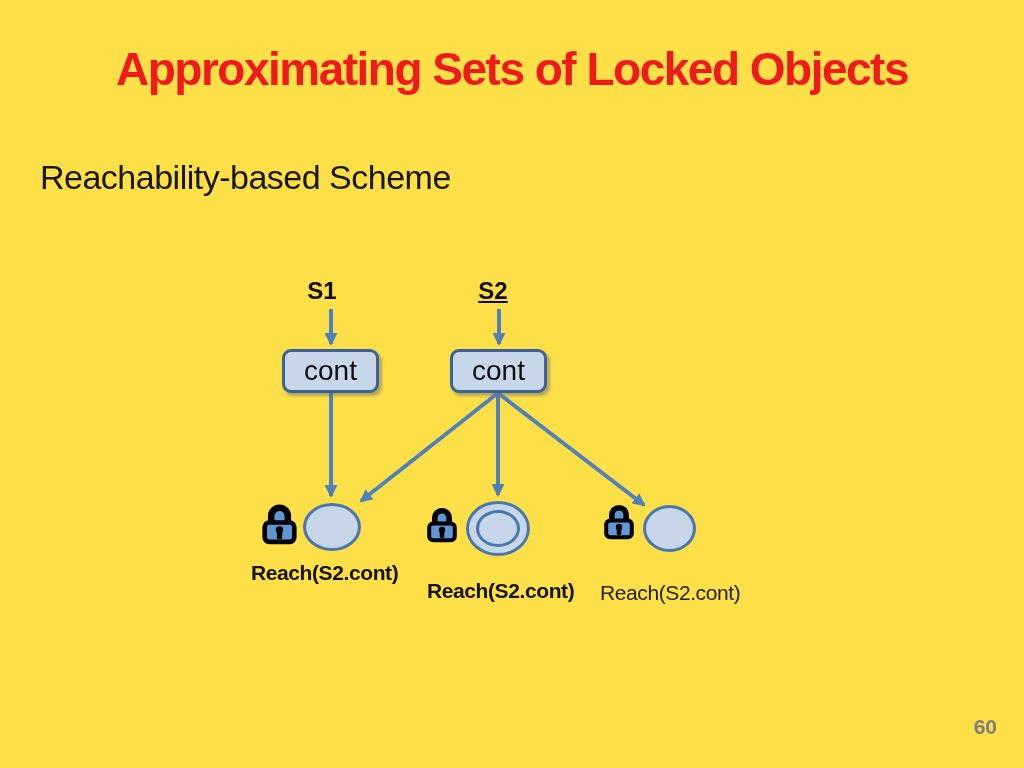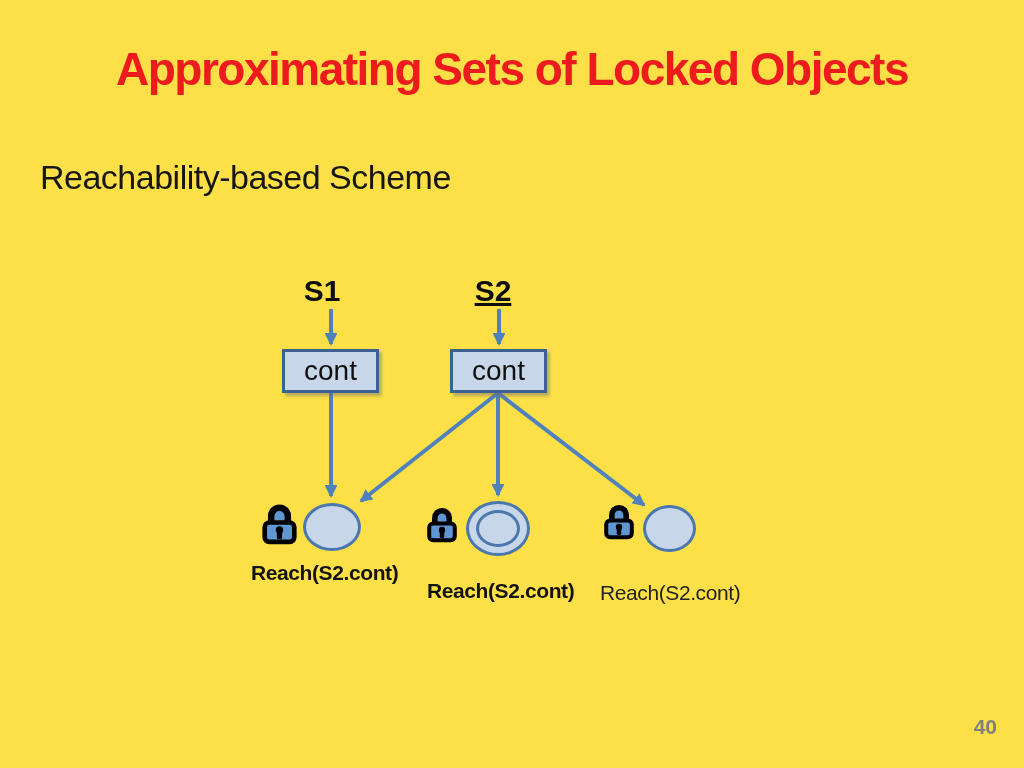--- a/index.html
+++ b/index.html
@@ -13,29 +13,29 @@
     font-size: 46px; font-weight: 700; letter-spacing: -1.5px;
     color: var(--title-red, #ed1b1e);
   }
   .subtitle {
     position: absolute; top: 155px; left: 0; width: 988px; height: 44px;
     line-height: 44px; text-align: left;
     font-size: 34px; font-weight: 400; letter-spacing: -0.5px; color: #161616; padding-left: 40px;
   }
   .src-label {
     position: absolute; width: 60px; height: 36px; line-height: 36px;
-    text-align: center; font-size: 30px; font-weight: 700; color: #0e0e0e;
+    text-align: center; font-size: 24px; font-weight: 700; color: #0e0e0e;
   }
   #s1 { left: 292px; top: 273px; }
   #s2 { left: 463px; top: 273px; text-decoration: underline; }
   .cont-box {
     position: absolute; box-sizing: border-box; height: 44px; width: 97px;
     background: var(--shape-fill, #c7d6e9);
     border: 3px solid var(--shape-border, #3b6292);
-    border-radius: 0;
+    border-radius: 9px;
     box-shadow: 2.5px 3px 3px rgba(110,110,110,0.5);
     display: flex; align-items: center; justify-content: center;
     font-size: 28px; color: #101010;
   }
   #cont1 { left: 282px; top: 349px; }
   #cont2 { left: 450px; top: 349px; }
   .ellipse {
     position: absolute; box-sizing: border-box;
     background: var(--shape-fill, #c7d6e9);
     border: 3px solid var(--ellipse-border, #4a77ad);
@@ -126,15 +126,15 @@
     <rect x="17.2" y="33" width="5.6" height="9" rx="1.6" fill="#000"></rect>
   </svg>
   <div class="ellipse" id="e3"></div>
 
   <div class="reach bold" id="reach1">
     <div>Reach(S2.cont)</div>
   </div>
   <div class="reach bold" id="reach2">Reach(S2.cont)</div>
   <div class="reach" id="reach3">Reach(S2.cont)</div>
 
-  <div class="pagenum">40</div>
+  <div class="pagenum">60</div>
 
 </div>
 
 </body></html>

